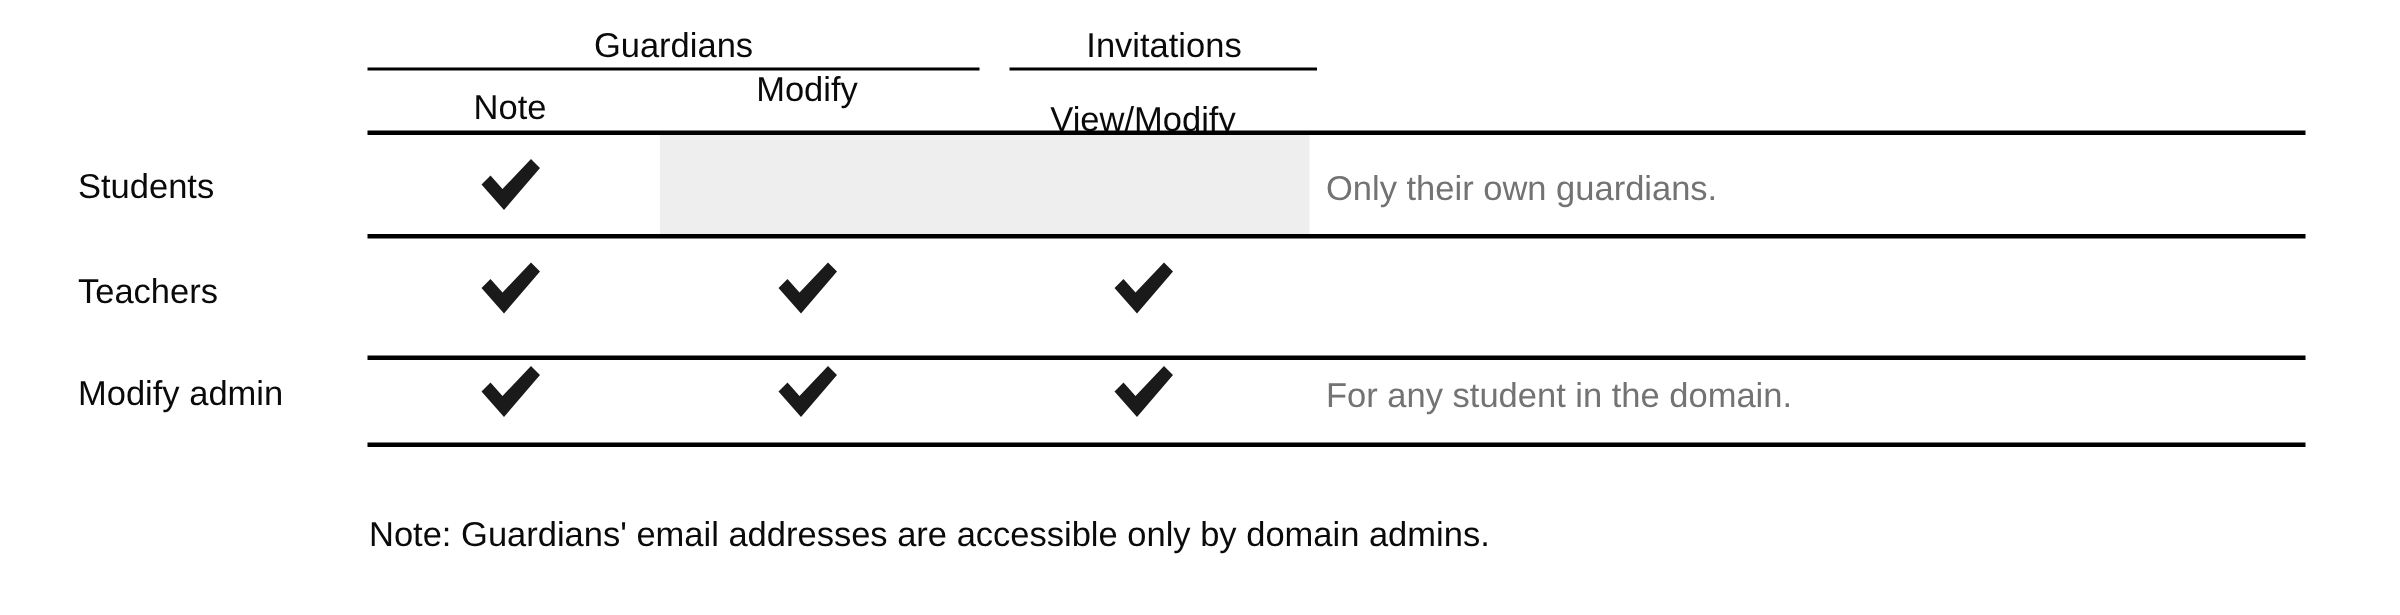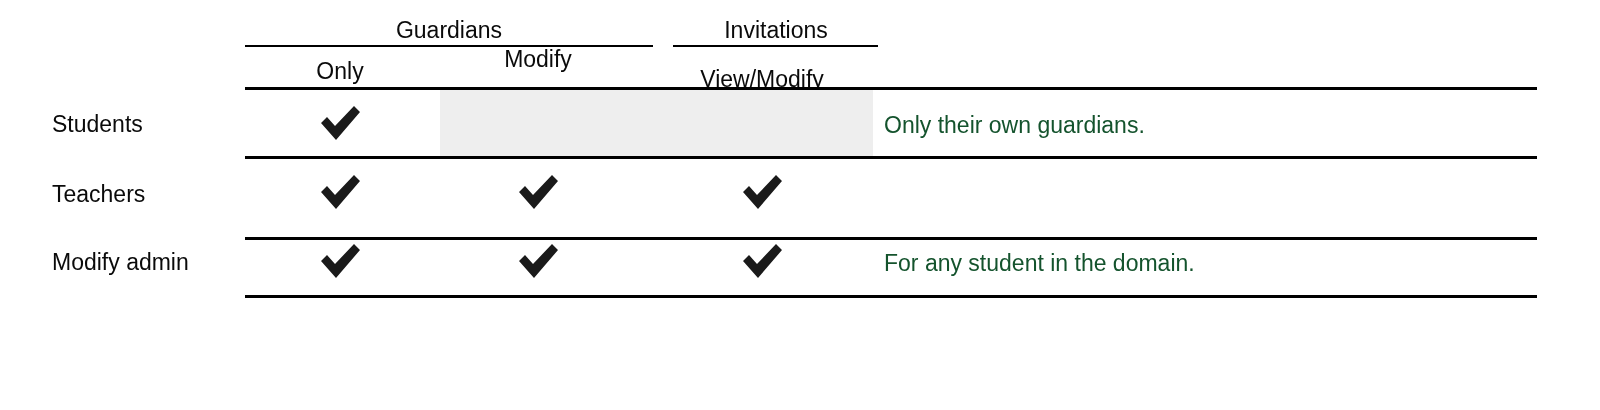--- a/index.html
+++ b/index.html
@@ -54,21 +54,21 @@
     text-align: center;
   }
   .colhead {
     font-size: 23px;
     text-align: center;
   }
   .desc {
     position: absolute;
     font-size: 23px;
     line-height: 31px;
-    color: #14532d;
+    color: #737373;
     white-space: pre-line;
   }
   .note {
     position: absolute;
     font-size: 23px;
     line-height: 28px;
     color: #0a0a0a;
     white-space: nowrap;
   }
 
@@ -92,21 +92,21 @@
 
 <div id="canvas">
 
   <div class="label grouphead centered" style="left:449px; top:16px; width:420px;">Guardians</div>
 
   <div class="label grouphead centered" style="left:776px; top:16px; width:260px;">Invitations</div>
 
   <div class="grouprule" style="left:245px; top:45px; width:408px;"></div>
   <div class="grouprule" style="left:673px; top:45px; width:205px;"></div>
 
-  <div class="label colhead centered" style="left:340px; top:57px; width:260px;">Only</div>
+  <div class="label colhead centered" style="left:340px; top:57px; width:260px;">Note</div>
 
   <div class="label colhead centered" style="left:538px; top:45px; width:260px;">Modify</div>
 
   <div class="label colhead centered" style="left:762px; top:65px; width:300px;">View/Modify</div>
 
   <div class="cell-shade" style="left:440px; top:90px; width:433px; height:66px;"></div>
 
   <div class="rule" style="left:245px; top:87px;  width:1292px;"></div>
   <div class="rule" style="left:245px; top:156px; width:1292px;"></div>
   <div class="rule" style="left:245px; top:237px; width:1292px;"></div>
@@ -154,14 +154,15 @@
     </svg>
   </span>
   <span class="check" style="left:739px; top:241px;">
     <svg viewBox="0 0 46 40" xmlns="http://www.w3.org/2000/svg" aria-hidden="true">
       <path d="M4 20 L10 14 L18 23 L37 3 L43 9 L19 37 Z" fill="#1a1a1a"></path>
     </svg>
   </span>
 
   <div class="desc" style="left:884px; top:248px; width:640px;">For any student in the domain.</div>
 
+  <div class="note" style="left:246px; top:342px;">Note: Guardians' email addresses are accessible only by domain admins.</div>
 
 </div>
 
 </body></html>

